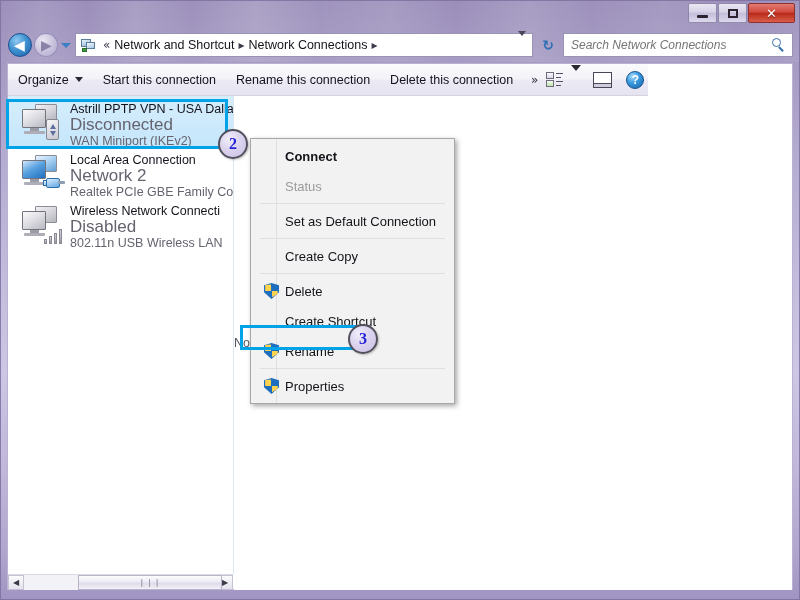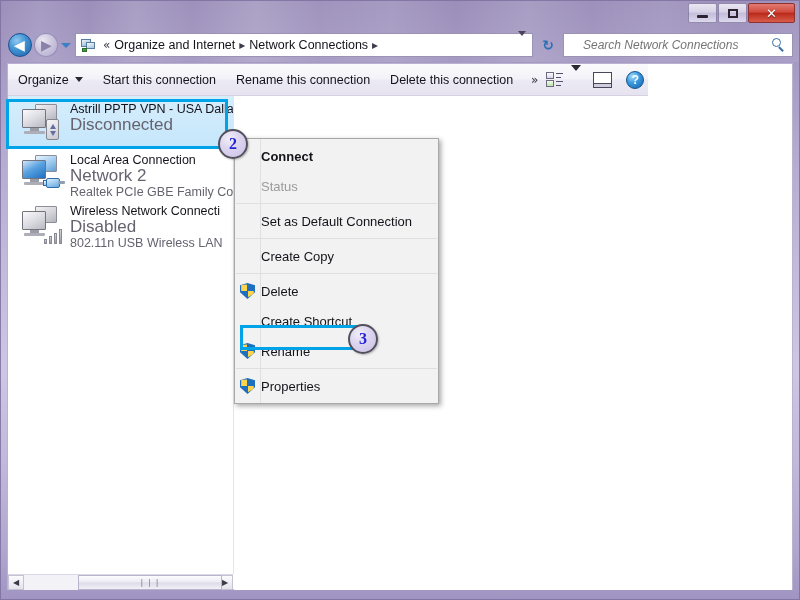--- a/index.html
+++ b/index.html
@@ -119,21 +119,21 @@
 
   #searchbox {
     position: absolute; left: 563px; top: 5px; width: 230px; height: 24px;
     background: #ffffff; border: 1px solid #9a93b6;
     display: flex; align-items: center;
   }
   #searchinput {
     flex: 1; border: none; outline: none; background: transparent;
     font-family: "Liberation Sans", sans-serif;
     font-size: 12px; font-style: italic; color: #0f172a;
-    margin-left: 19px;
+    margin-left: 7px;
   }
   #searchicon { margin-right: 6px; width: 14px; height: 14px; position: relative; }
   #searchicon .ring { position:absolute; left:0; top:0; width:9px; height:9px; border:1.6px solid #3a6fa8; border-radius:50%; }
   #searchicon .hndl { position:absolute; left:7px; top:8px; width:6px; height:1.6px; background:#3a6fa8; transform: rotate(45deg); transform-origin: left center; }
 
   
   #client {
     position: absolute; left: 7px; top: 63px; width: 786px; height: 527px;
     background: #ffffff;
     border: 1px solid #b9b2d0;
@@ -285,25 +285,25 @@
     position: absolute; left: 54px; top: 0; width: 144px; height: 15px;
     background: linear-gradient(180deg,#fcfcfe 0%, #eceaf3 48%, #dedaea 52%, #f2f0f7 100%);
     border: 1px solid #b9b4cc;
     display: flex; align-items: center; justify-content: center;
     font-size: 8px; color: #7a7689; letter-spacing: 1px;
     font-family: "DejaVu Sans", sans-serif;
   }
 
   
   #ctxmenu {
-    position: absolute; left: 234px; top: 138px; width: 205px;
+    position: absolute; left: 250px; top: 138px; width: 205px;
     background: #f2f2f2;
     border: 1px solid #a8a8a8;
     box-shadow: 2px 2px 5px rgba(0,0,0,0.35);
-    padding: 2px 0;
+    padding: 2px 8px;
     z-index: 40;
   }
   #ctxgutter {
     position: absolute; left: 0; top: 0; bottom: 0; width: 26px;
     background: #f2f2f2; border-right: 1px solid #e0e0e0;
   }
   .mi {
     position: relative; height: 30px;
     display: flex; align-items: center;
     padding-left: 26px;
@@ -387,21 +387,21 @@
     </div>
 
     <div id="addressbox">
       <div id="addricon">
         <span class="m1"></span>
           <span class="m2"></span>
           <span class="gl"></span>
       </div>
       <div id="crumbs">
         <span class="crumbsep">«</span>
-        <span class="crumb">Organize and Internet</span>
+        <span class="crumb">Network and Shortcut</span>
         <span class="crumbsep">▸</span>
         <span class="crumb">Network Connections</span>
         <span class="crumbsep">▸</span>
       </div>
       <span id="addrdrop">
         <span class="cv"></span>
       </span>
     </div>
 
     <div id="refreshbtn">
@@ -462,20 +462,21 @@
           </div>
           <div class="ov-modem">
             <span class="body"></span>
               <span class="ar"></span>
               <span class="ar2"></span>
           </div>
         </div>
         <div class="context">
           <div class="conname">Astrill PPTP VPN - USA Dalla</div>
           <div class="constatus">Disconnected</div>
+          <div class="condevice">WAN Miniport (IKEv2)</div>
         </div>
       </div>
 
       <div class="conrow">
         <div class="conicon">
           <div class="mon blue" style="position:absolute;inset:0;">
             <span class="back"></span>
               <span class="front"></span>
             <span class="stand"></span>
               <span class="base"></span>

